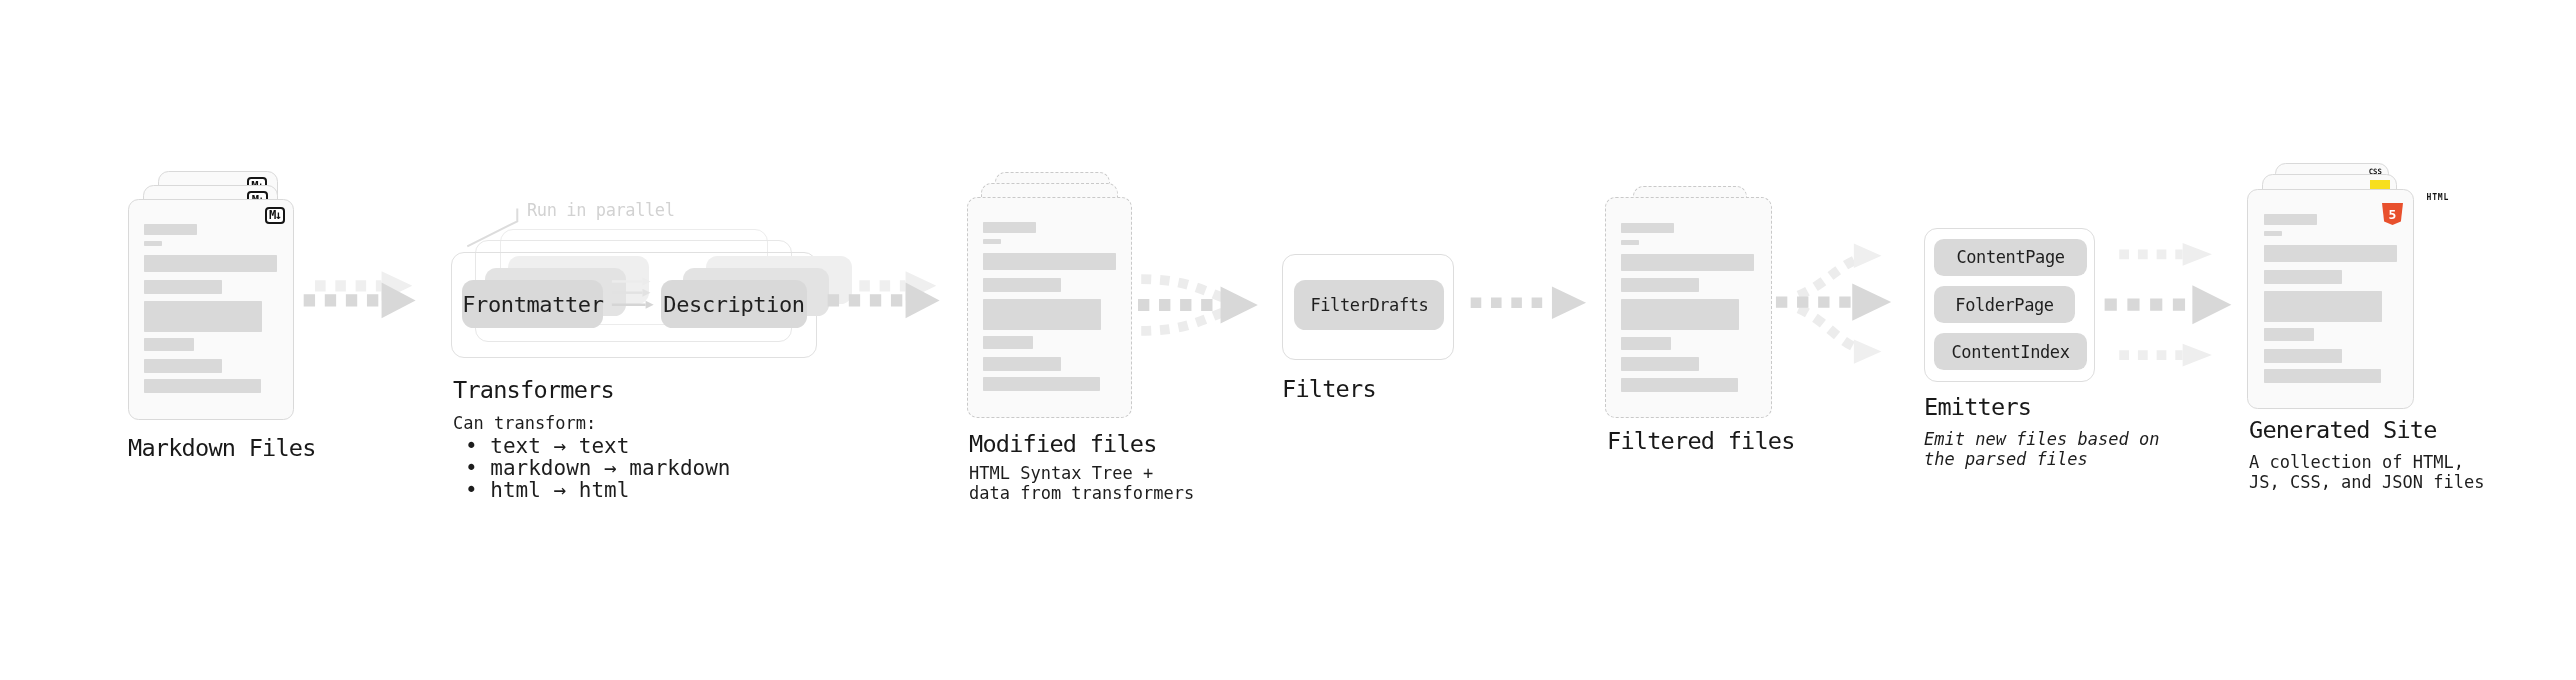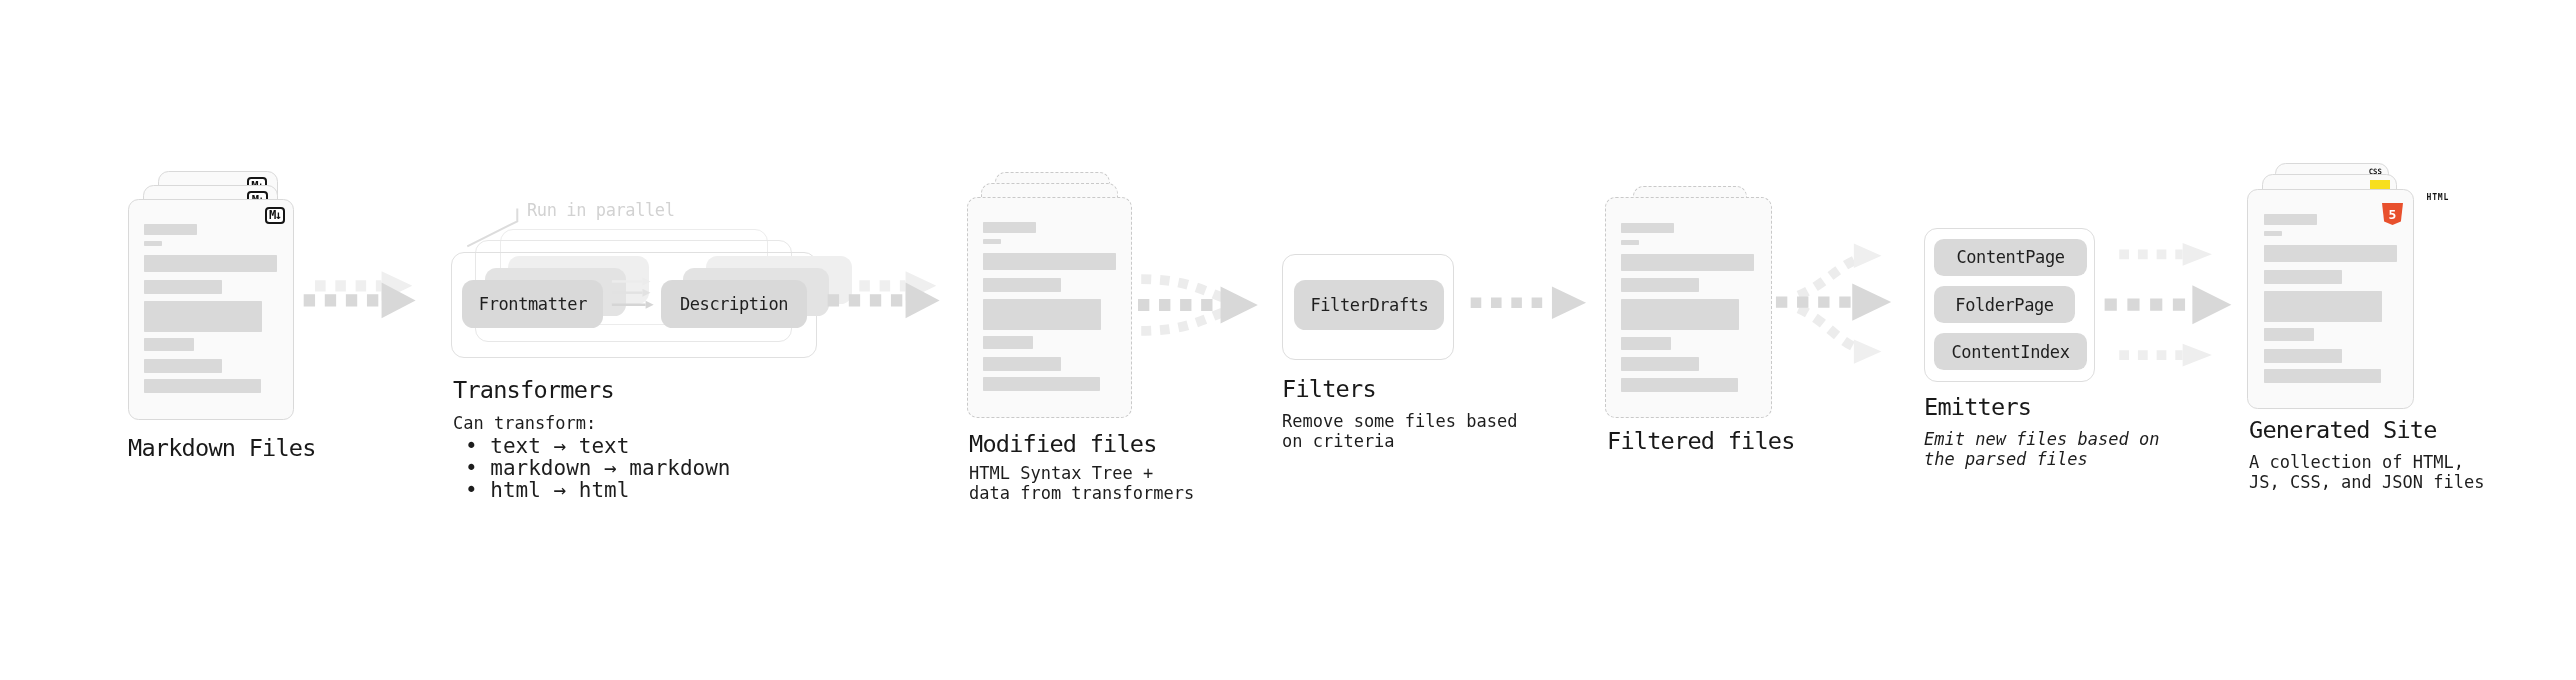--- a/index.html
+++ b/index.html
@@ -24,21 +24,21 @@
     display:flex;align-items:center;justify-content:center;font-size:13px;font-weight:bold;}
   .css-icon{position:absolute;text-align:center;}
   .css-word{font-size:7.3px;font-weight:bold;line-height:7.3px;color:#111;letter-spacing:0;}
   .css-bar{height:3.3px;background:#2f6bf2;margin-top:0.8px;}
   .js-icon{position:absolute;width:19.5px;height:11.4px;background:#f7df1e;}
   
   .t-box{position:absolute;border:1.6px solid #e0e0e0;border-radius:13px;box-sizing:border-box;background:transparent;}
   .t-box.l2{border-color:#e7e7e7;}
   .t-box.l3{border-color:#ececec;}
   .t-btn{position:absolute;width:141px;height:48px;border-radius:11.4px;background:#d9d9d9;
-    display:flex;align-items:center;justify-content:center;font-size:17px;letter-spacing:-0.4px;color:#1f1f1f;}
+    display:flex;align-items:center;justify-content:center;font-size:22px;letter-spacing:-0.4px;color:#1f1f1f;}
   .t-btn.wide{width:146px;}
   .t-btn.back1{background:#e3e3e3;}
   .t-btn.back2{background:#efefef;}
   .panel{position:absolute;background:#ffffff;border:1.6px solid #ddd;border-radius:13px;box-sizing:border-box;}
   .p-btn{position:absolute;background:#d9d9d9;border-radius:9.8px;display:flex;align-items:center;justify-content:center;
     font-size:17px;letter-spacing:-0.4px;color:#1f1f1f;}
   
   .stage-title{position:absolute;font-size:23.6px;letter-spacing:-0.8px;color:#191919;white-space:nowrap;}
   .stage-desc{position:absolute;font-size:17px;line-height:20.3px;color:#1d1d1d;white-space:pre-line;}
   .bullets{position:absolute;font-size:21px;line-height:22px;color:#1d1d1d;}
@@ -147,22 +147,20 @@
     <path d="M6,31 C60,31 80,44 112,56" fill="none" stroke="#ececec" stroke-width="12" stroke-dasharray="12 11"></path>
     <path d="M6,95 C60,95 80,82 112,70" fill="none" stroke="#ececec" stroke-width="12" stroke-dasharray="12 11"></path>
     <line x1="2" y1="63" x2="104" y2="63" stroke="#d8d8d8" stroke-width="15" stroke-dasharray="14 12"></line>
     <polygon points="104,40 104,86 150,63" fill="#d8d8d8"></polygon>
   </svg>
 
   <div class="panel" style="left:1282px;top:254px;width:172px;height:106px;">
     <div class="p-btn" style="left:11.4px;top:25px;width:150px;height:50px;border-radius:11.4px;">FilterDrafts</div>
   </div>
   <div class="stage-title" style="left:1282px;top:375px;">Filters</div>
-  <div class="stage-desc" style="left:1282px;top:411px;">Remove some files based
-on criteria</div>
 
   <svg style="left:1469px;top:284px;" width="122" height="39" viewBox="0 0 150 48">
     <line x1="2" y1="23" x2="102" y2="23" stroke="#d8d8d8" stroke-width="13" stroke-dasharray="13 12"></line>
     <polygon points="102,3 102,43 144,23" fill="#d8d8d8"></polygon>
   </svg>
 
   <div class="stack" style="left:1605px;top:186px;width:167px;height:233px;">
     <div class="card dashed" style="left:28.4px;top:0;width:114px;height:37px;"></div>
     <div class="card dashed" style="left:0;top:11.4px;width:167px;height:221px;">
       <div class="bars">

